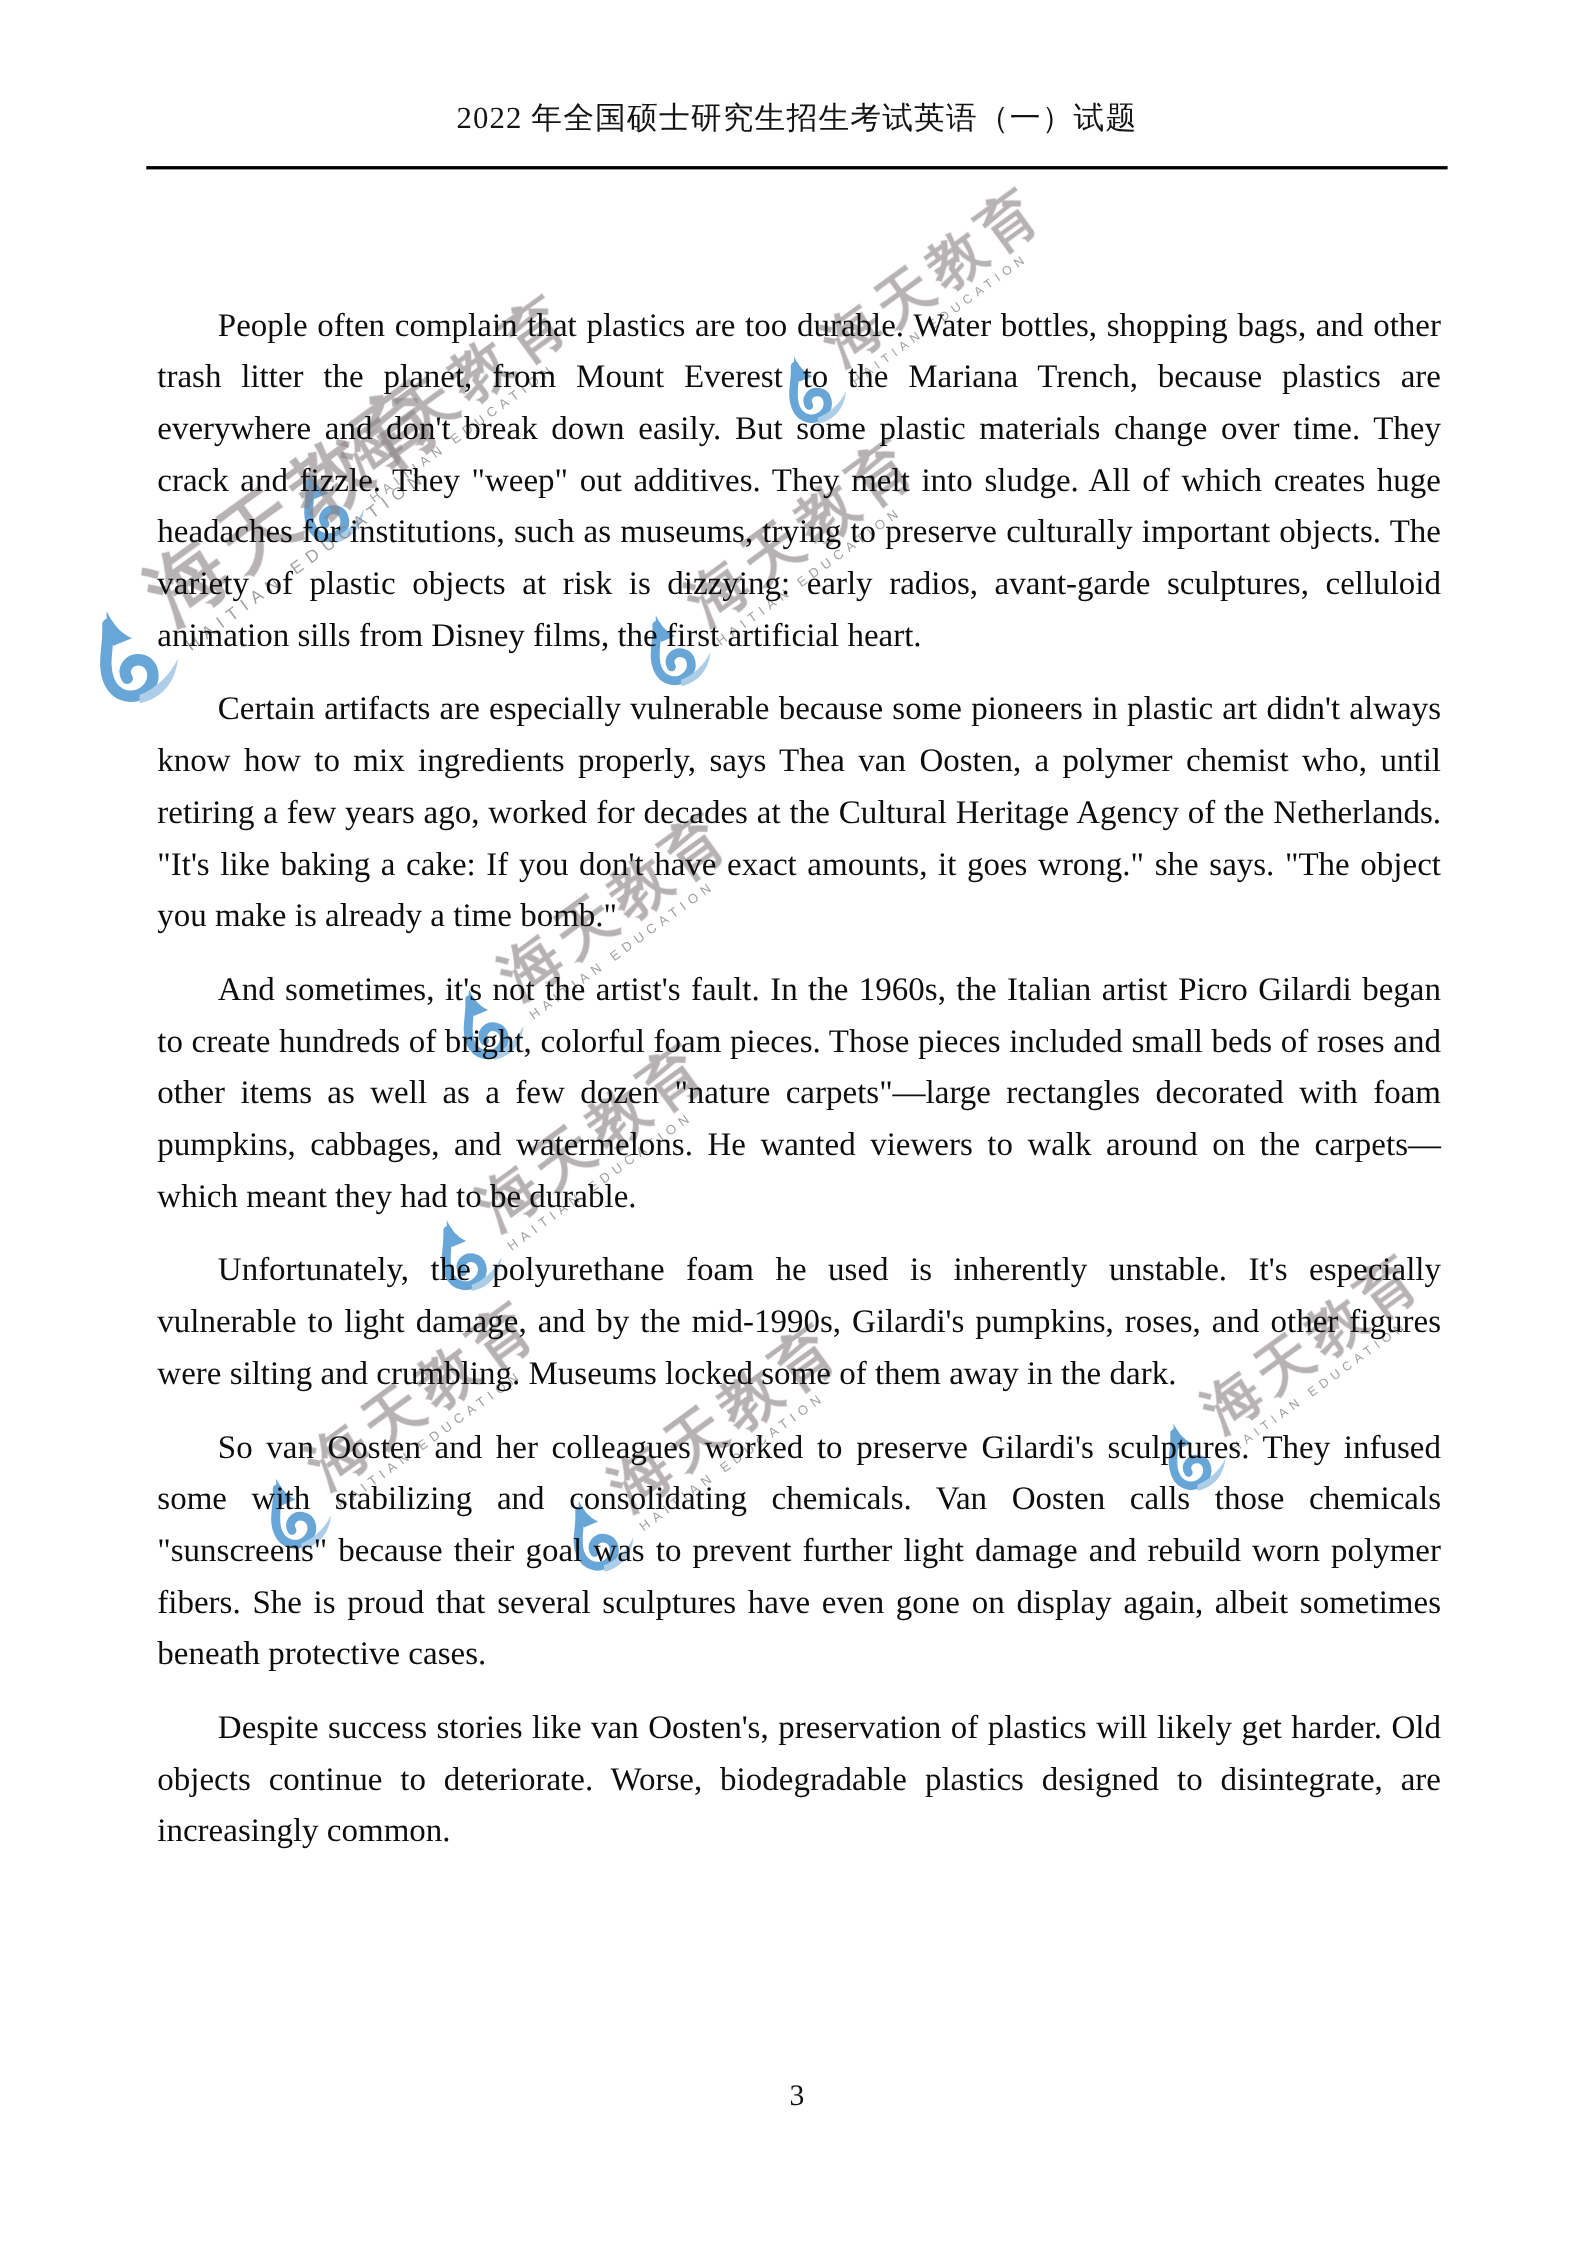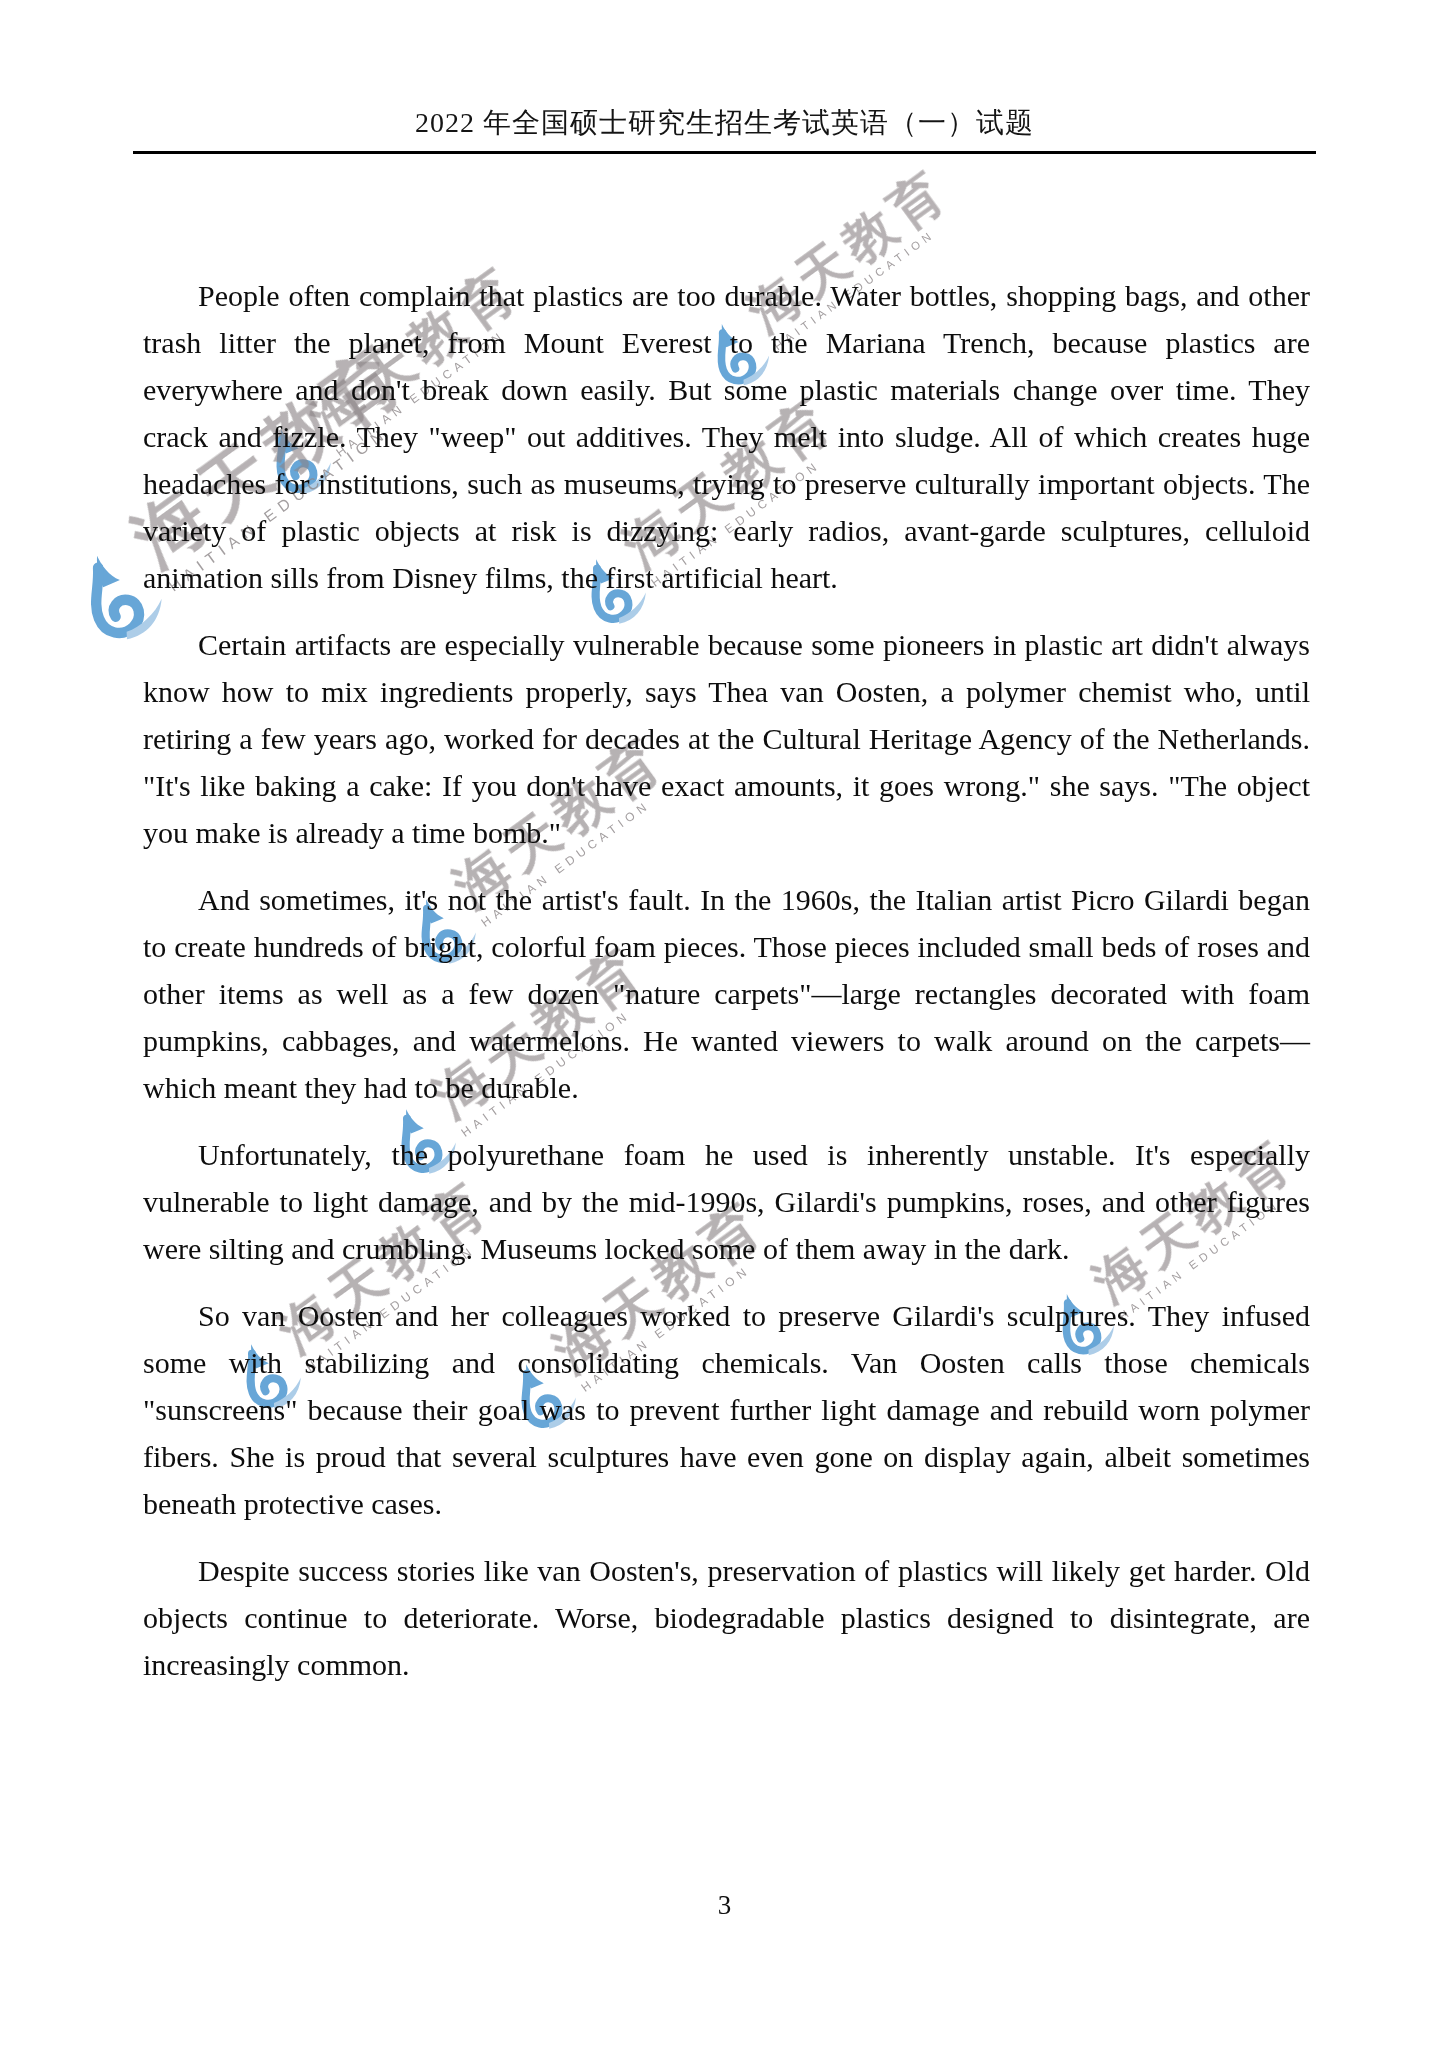--- a/index.html
+++ b/index.html
@@ -10,21 +10,21 @@
     position: relative;
     font-family: "Liberation Serif", "DejaVu Serif", serif;
     color: #101010;
     overflow: hidden;
   }
   .page { position: absolute; inset: 0; overflow: hidden; }
 
   
   .header-title {
     position: absolute;
-    top: 104px; left: 0; right: 0;
+    top: 88px; left: 0; right: 0;
     text-align: center;
     font-size: 28px;
     letter-spacing: 1px;
     color: #141414;
     z-index: 3;
   }
   .header-rule {
     position: absolute;
     top: 151px; left: 133px;
     width: 1183px; height: 3px;

